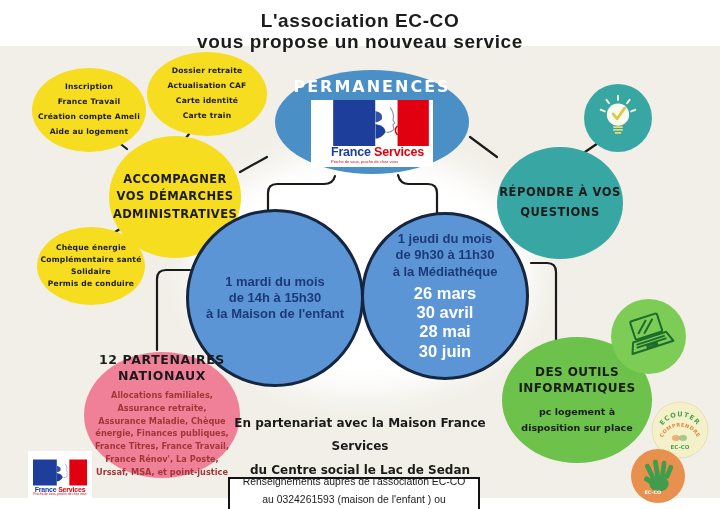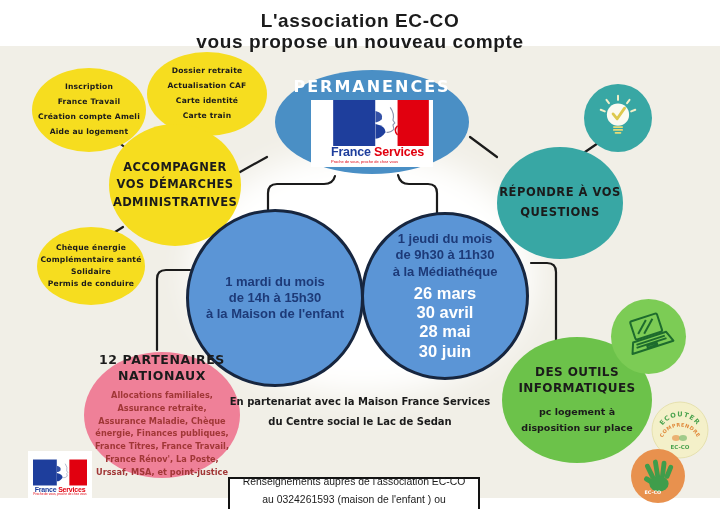--- a/index.html
+++ b/index.html
@@ -29,22 +29,22 @@
   .fs-tagline{color:#e1000f;font-size:4px;line-height:1.2;}
   .sched{background:#5b95d6;border:3px solid #17263f;}
   .sched-head{color:#1d3a78;font-weight:bold;font-size:13px;line-height:1.25;}
   .sched-dates{color:#ffffff;font-weight:bold;font-size:17.5px;line-height:1.17;margin-top:4px;}
   .teal{background:#38a7a4;}
   .repondre-text{font-size:11.5px;line-height:1.7;letter-spacing:.5px;}
   .pink{background:#ef8098;}
   .part-title{font-size:12.5px;line-height:1.3;letter-spacing:.6px;}
   .part-body{font-family:"DejaVu Sans",sans-serif;font-weight:bold;color:#a13737;
              font-size:8.2px;line-height:1.55;margin-top:5px;padding:0 10px;}
-  .partenariat{position:absolute;left:225px;top:392px;width:270px;text-align:center;
-               font-size:10px;line-height:1.95;}
+  .partenariat{position:absolute;left:225px;top:412px;width:270px;text-align:center;
+               font-size:12px;line-height:1.95;}
   .contact-box{position:absolute;left:228px;top:477px;width:252px;height:45px;
                background:#ffffff;border:2.5px solid #121212;box-sizing:border-box;
                display:flex;align-items:center;justify-content:center;text-align:center;}
   .contact-inner{font-size:11.3px;line-height:1.55;transform:scaleX(.92);transform-origin:center;}
   .green{background:#6cc24a;}
   .green-light{background:#7ccc55;}
   .outils-title{font-size:12px;line-height:1.35;letter-spacing:.4px;}
   .outils-body{font-size:9.5px;line-height:1.7;margin-top:8px;}
   .fs-small{position:absolute;left:28px;top:451px;width:64px;height:54px;background:#ffffff;
             display:flex;flex-direction:column;align-items:center;justify-content:center;}
@@ -71,38 +71,38 @@
       <path d="M335 176 Q333 184 324 184 H277 Q268 184 268 193 V213"></path>
       <path d="M398 175 Q400 184 409 184 H428 Q437 184 437 193 V214"></path>
       <path d="M157 350 V279 Q157 270 166 270 H190"></path>
       <path d="M531 263 H547 Q556 263 556 272 V340"></path>
       <path d="M602 377 L629 356"></path>
     </g>
   </svg>
 
   <div class="title">
     <div>L'association EC-CO</div>
-    <div>vous propose un nouveau compte</div>
+    <div>vous propose un nouveau service</div>
   </div>
 
   <div class="ellipse yellow" style="left:147px;top:52px;width:120px;height:84px;">
     <div class="pre hand bubble-text">Dossier retraite
 Actualisation CAF
 Carte identité
 Carte train</div>
   </div>
 
   <div class="ellipse yellow" style="left:32px;top:68px;width:114px;height:84px;">
     <div class="pre hand bubble-text">Inscription
 France Travail
 Création compte Ameli
 Aide au logement</div>
   </div>
 
-  <div class="ellipse yellow" style="left:109px;top:124px;width:132px;height:122px;">
+  <div class="ellipse yellow" style="left:109px;top:136px;width:132px;height:122px;">
     <div class="pre hand accomp-text">ACCOMPAGNER
 VOS DÉMARCHES
 ADMINISTRATIVES</div>
   </div>
 
   <div class="ellipse yellow" style="left:37px;top:227px;width:108px;height:78px;">
     <div class="pre hand bubble-text" style="line-height:1.6;">Chèque énergie
 Complémentaire santé
 Solidaire
 Permis de conduire</div>

